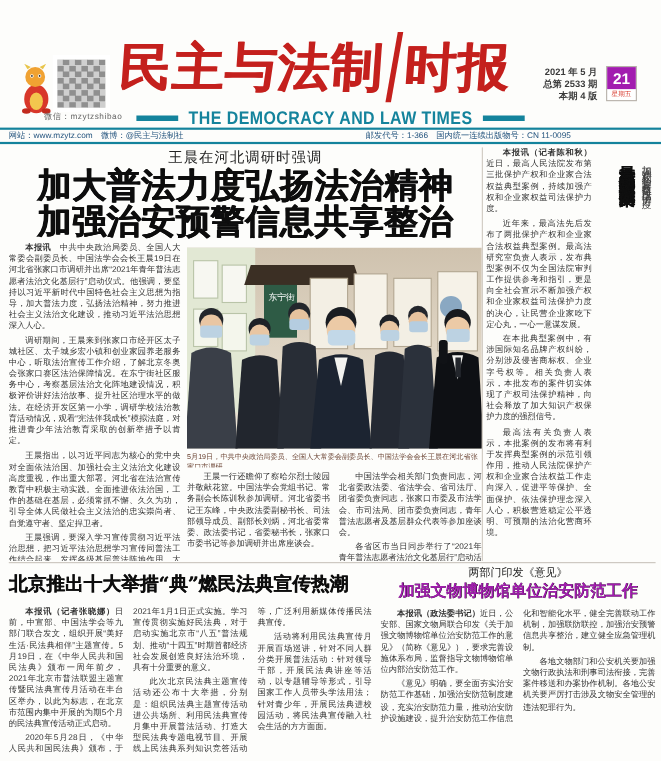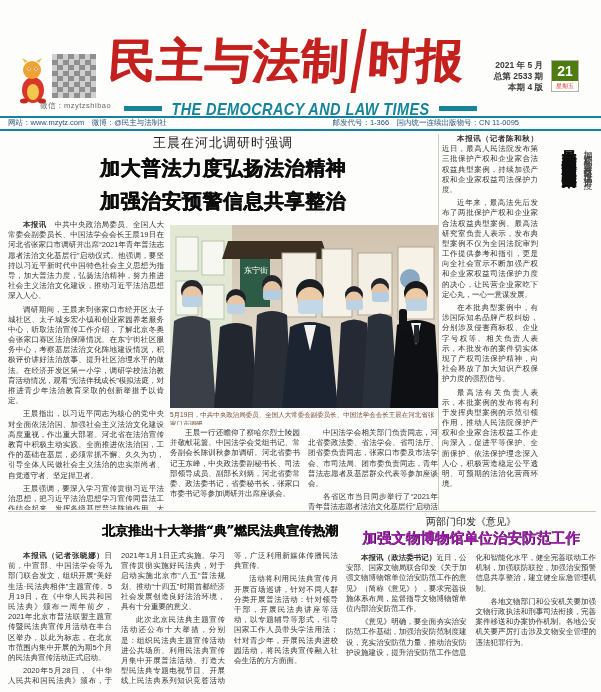--- a/index.html
+++ b/index.html
@@ -17,37 +17,37 @@
         display:flex; align-items:center; justify-content:center;
         font-family:"DejaVu Serif", serif; font-weight:bold; color:#c4201d;
         font-size:47px; letter-spacing:1px; white-space:nowrap;
         transform:skewX(-4deg); text-shadow:1px 0 #c4201d; }
   .title-bar { display:inline-block; width:5px; height:64px; background:#c4201d;
         margin:0 7px; transform:skewX(-6deg); }
   .date-box { position:absolute; right:58px; top:60px; text-align:right;
         font-size:8.5px; font-weight:bold; color:#3a3a3a; line-height:11px; }
   .calendar { position:absolute; right:22px; top:60px; width:26px; border:1px solid #b6b0a8;
         background:#fff; text-align:center; }
-  .cal-day { background:#4d7c0f; color:#fff; font-weight:bold; font-size:14px; line-height:20px; }
+  .cal-day { background:#a21caf; color:#fff; font-weight:bold; font-size:14px; line-height:20px; }
   .cal-week { color:#d63124; font-size:6px; line-height:10px; }
-  .english-row { position:absolute; left:0; top:99px; width:601px; text-align:center;font-style:italic; }
+  .english-row { position:absolute; left:0; top:99px; width:601px; text-align:center; }
   .english-row .bar { display:inline-block; width:38px; height:5px; background:#14839c;
         vertical-align:middle; margin:0 9px; }
   .english-title { display:inline-block; vertical-align:middle; color:#14839c;
         font-weight:bold; font-size:14.5px; letter-spacing:.4px; transform:scaleY(1.15); }
   .rule-teal { position:absolute; left:0; width:601px; height:2px; background:#14839c; }
   .info-row { position:absolute; left:0; top:118px; width:527px; box-sizing:border-box;
         padding:0 8px; display:flex; justify-content:space-between;
         font-size:7.5px; color:#24547e; line-height:10px;gap:23px; }
 
   
   .main-article { position:absolute; left:8px; top:132px; width:430px; height:380px; }
   .kicker { text-align:center; font-size:13px; color:#222; letter-spacing:1px; margin-top:2px; }
   .headline { text-align:center; font-weight:bold; color:#0d0d0d; white-space:nowrap;
-        font-size:20px; line-height:33px; letter-spacing:.5px;
+        font-size:31px; line-height:33px; letter-spacing:.5px;
         text-shadow:.6px 0 #0d0d0d, -.3px 0 #0d0d0d; }
   .bt { font-size:7.5px; line-height:1.36; color:#333; }
   .bt p { margin:0 0 3px; text-indent:2em; text-align:justify; }
   .col1 { position:absolute; left:0; top:88px; width:156px; height:290px; overflow:hidden; }
   .photo-wrap { position:absolute; left:162px; top:93px; width:268px; height:183px; }
   .caption { position:absolute; left:162px; top:279px; width:268px; height:14px;
         font-size:6.5px; color:#6b4434; overflow:hidden; }
   .colA { position:absolute; left:162px; top:296px; width:130px; height:82px; overflow:hidden; }
   .colB { position:absolute; left:300px; top:296px; width:130px; height:82px; overflow:hidden; }
   .vrule { position:absolute; left:438px; top:134px; width:1px; height:376px; background:#cfc9c0; }
@@ -60,22 +60,22 @@
         font-family:"DejaVu Serif", serif; font-weight:bold; color:#0f0f0f;
         font-size:14.5px; letter-spacing:1px; text-shadow:.5px 0 #0f0f0f; }
   .v-kicker { position:absolute; left:138px; top:12px; height:220px; width:14px;
         writing-mode:vertical-rl; text-orientation:upright;
         font-size:9px; letter-spacing:2px; color:#3c3c3c; }
 
   .section-rule { position:absolute; left:8px; top:511px; width:588px; height:1px; background:#c9c4bc; }
 
   
   .bottom-left { position:absolute; left:8px; top:515px; width:330px; height:177px; }
-  .bl-head { text-align:right; font-family:"DejaVu Serif", serif; font-weight:bold;
-        font-size:13px; line-height:32px; color:#0d0d0d; white-space:nowrap;
+  .bl-head { text-align:left; font-family:"DejaVu Serif", serif; font-weight:bold;
+        font-size:17px; line-height:32px; color:#0d0d0d; white-space:nowrap;
         text-shadow:.4px 0 #0d0d0d; }
   .bl-body { margin-top:4px; height:138px; overflow:hidden; column-count:3; column-gap:9px; }
   .bottom-right { position:absolute; left:346px; top:515px; width:250px; height:177px; }
   .br-kicker { text-align:center; font-size:10px; color:#222; line-height:13px; }
   .br-head { text-align:center; font-family:"DejaVu Serif", serif; font-weight:bold;
         font-size:14.5px; line-height:20px; color:#a21caf; white-space:nowrap;
         text-shadow:.4px 0 #0d0d0d; }
   .br-body { margin-top:5px; height:136px; overflow:hidden; column-count:2; column-gap:9px; }
 </style>
 </head>

